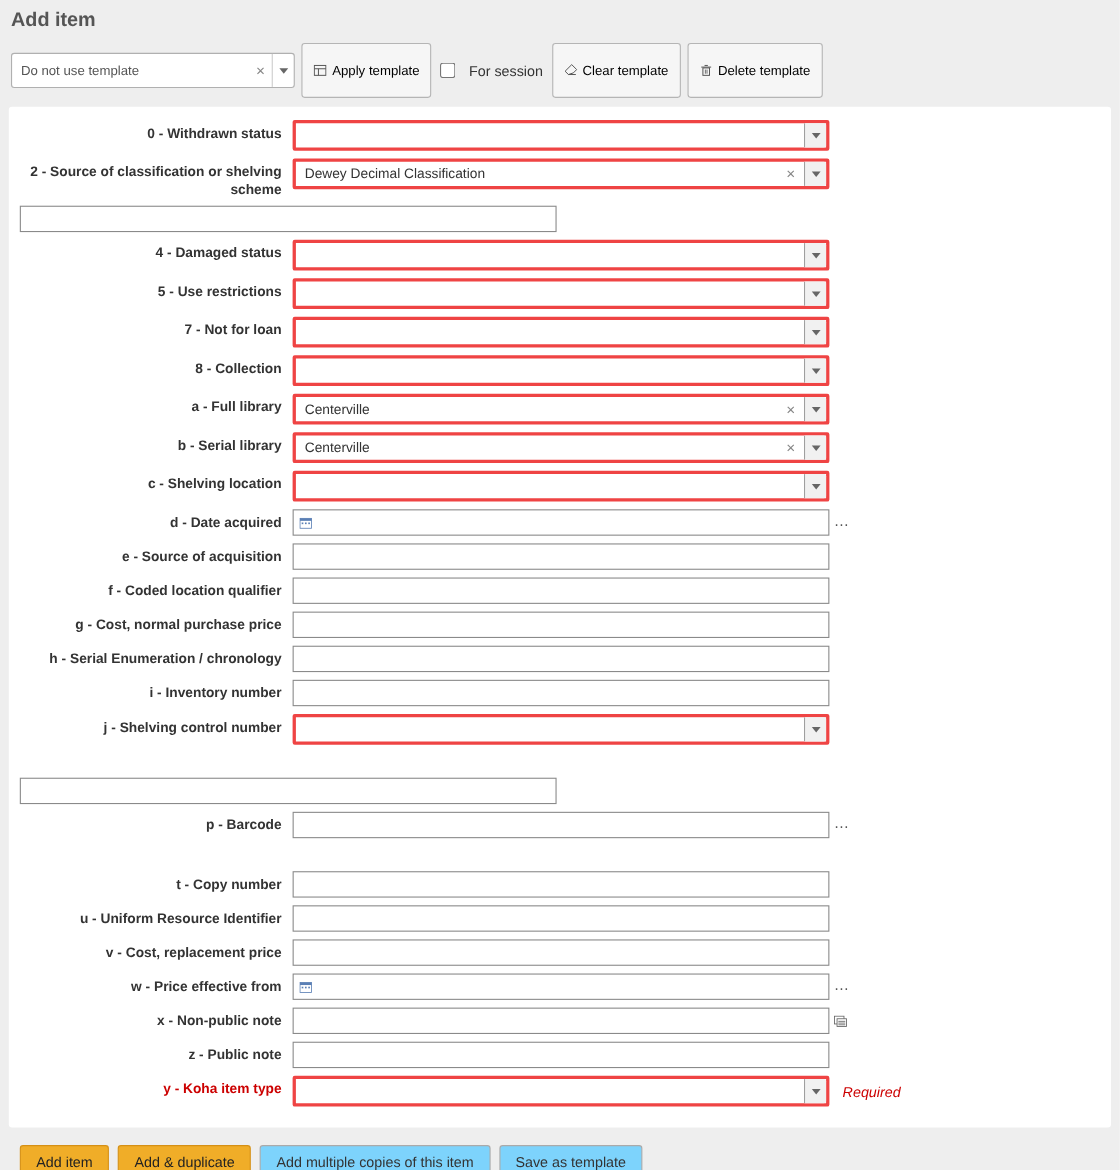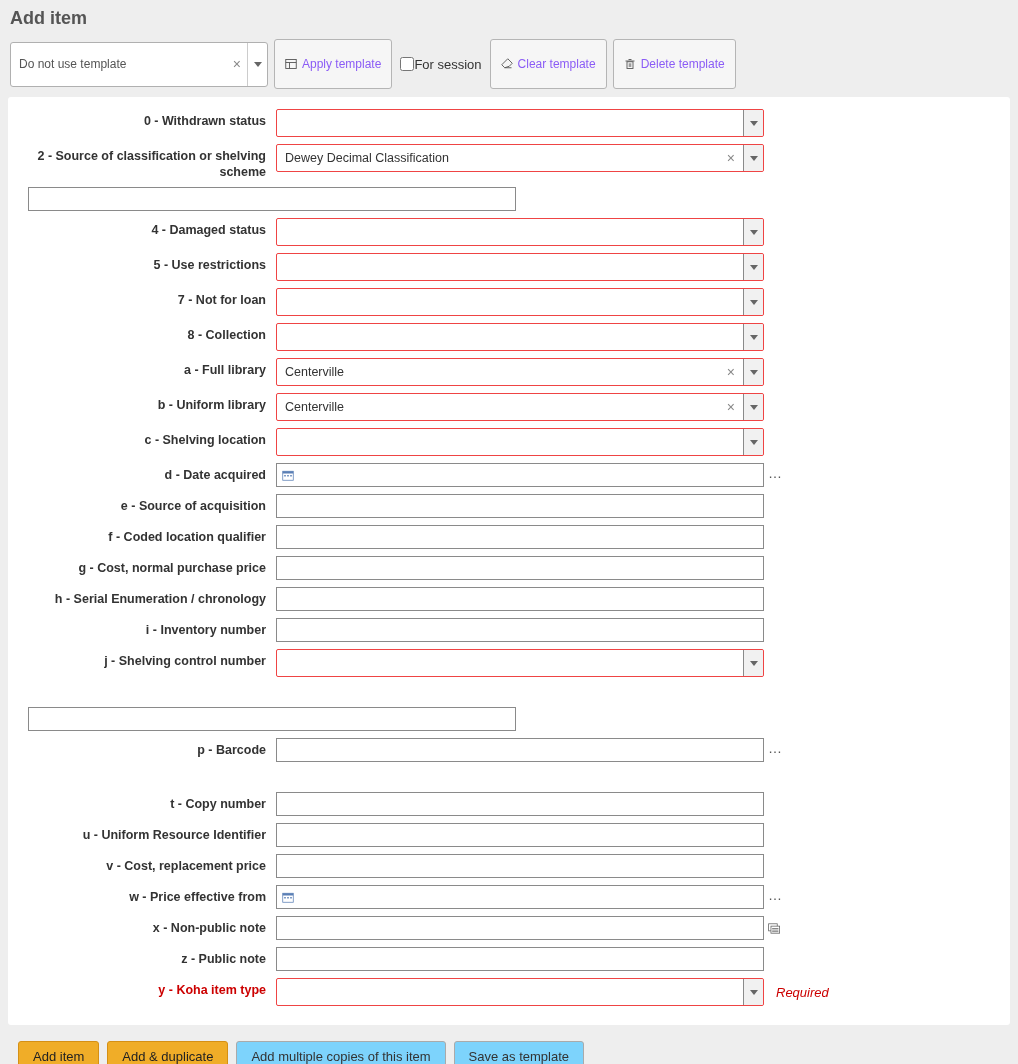--- a/index.html
+++ b/index.html
@@ -21,21 +21,21 @@
     display: flex;
     align-items: center;
     gap: 6px;
     margin: 0 0 8px 4px;
   }
   .select-ctl {
     position: relative;
     background: #fff;
     border: 1px solid #b0b0b0;
     border-radius: 3px;
-    height: 45px;
+    height: 32px;
     display: flex;
     align-items: center;
     padding: 0 8px;
     font-size: 12px;
     color: #555;
   }
   .select-template { width: 258px; }
   .select-clear {
     position: absolute; right: 26px; top: 50%; transform: translateY(-50%);
     color: #888; font-size: 14px;
@@ -47,36 +47,36 @@
   }
   .select-caret::after {
     content:""; width:0;height:0;border-left:4px solid transparent;border-right:4px solid transparent;border-top:5px solid #666;
   }
   .btn {
     background: #f6f6f6;
     border: 1px solid #b5b5b5;
     border-radius: 3px;
     padding: 17px 10px;
     font-size: 12px;
-    color: #8b5cf6;
+    color: #000000;
     display: inline-flex;
     align-items: center;
     gap: 5px;
     cursor: pointer;
   }
   .checkbox-wrap {
-    display: inline-flex; align-items: center; gap:0; color:#333; font-size:13px;
+    display: inline-flex; align-items: center; gap:12px; color:#333; font-size:13px;
     margin: 0 2px;
   }
   .checkbox-wrap input { width:14px; height:14px; }
   .icon { width:12px; height:12px; display:inline-block; }
   .panel {
     background: #fff;
     border-radius: 3px;
-    padding: 12px 18px 12px 20px;
+    padding: 12px 18px 12px 10px;
     margin: 0 2px;
   }
   .row {
     display: flex;
     align-items: flex-start;
     margin-bottom: 7px;
   }
   .row.gap-after { margin-bottom: 30px; }
   .lbl {
     width: 248px;
@@ -91,21 +91,21 @@
   .field { display:flex; align-items:center; gap:4px; }
   .inp {
     width: 488px; height: 24px;
     border: 1px solid #8a8a8a;
     background: #fff;
     padding: 2px 6px;
     font-size: 12px;
   }
   .sel {
     width: 488px; height: 28px;
-    border: 1px solid #ef4444;
+    border: 3px solid #ef4444;
     background: #fff;
     border-radius: 2px;
     position: relative;
     display:flex; align-items:center;
     padding: 0 8px;
     font-size: 12.5px;
     color: #333;
   }
   .sel .select-caret { border-left: 1px solid #8a8a8a; width:20px; background:#f1f1f1; border-radius: 0 2px 2px 0;}
   .sel .select-clear { right: 28px; }
@@ -256,21 +256,21 @@
     <div class="field">
         <div class="sel">
           <span>Centerville</span>
           <span class="select-clear">×</span>
           <span class="select-caret"></span>
         </div>
       </div>
   </div>
 
   <div class="row">
-    <div class="lbl">b - Uniform library</div>
+    <div class="lbl">b - Serial library</div>
     <div class="field">
         <div class="sel">
           <span>Centerville</span>
           <span class="select-clear">×</span>
           <span class="select-caret"></span>
         </div>
       </div>
   </div>
 
   <div class="row">

